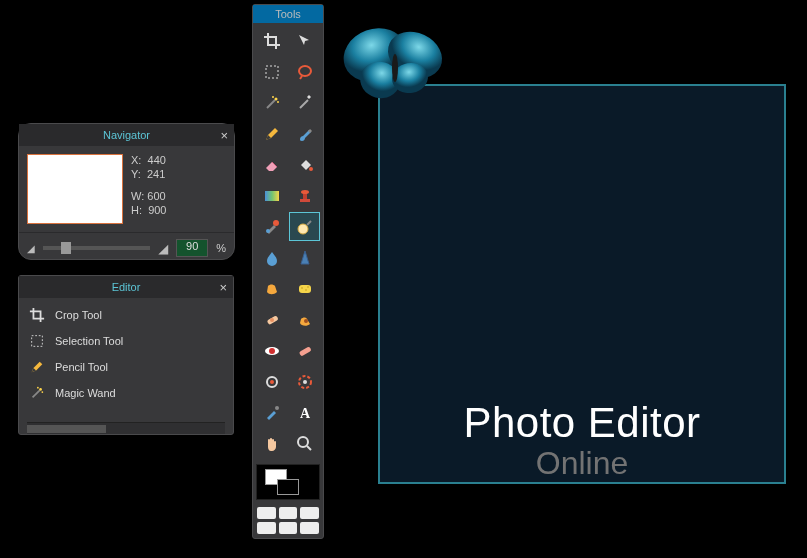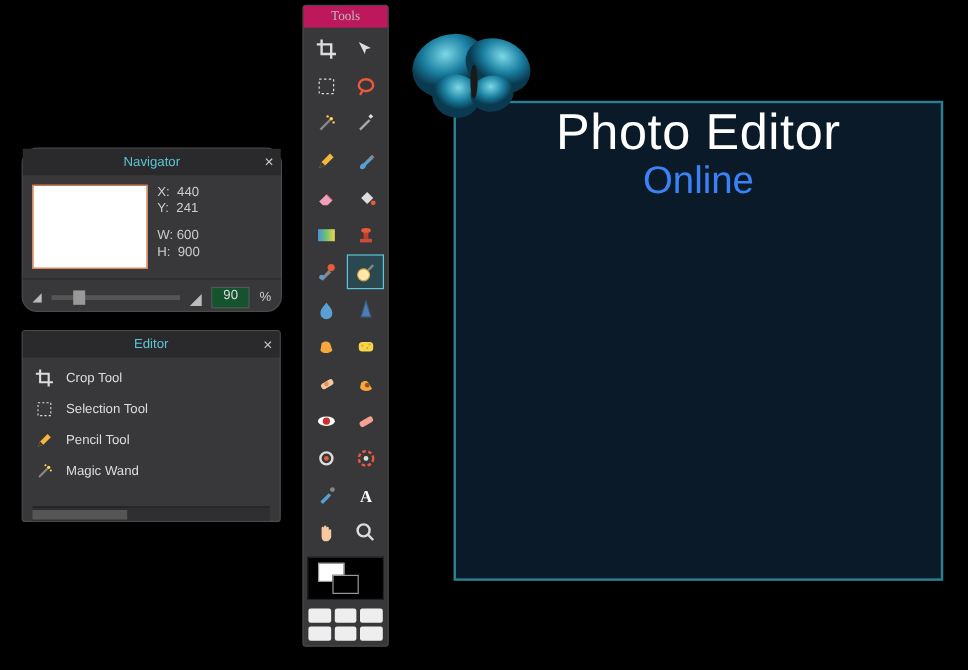--- a/index.html
+++ b/index.html
@@ -125,22 +125,21 @@
   width: 72px;
   background: #38383a;
   border: 1px solid #4a4a4c;
   border-radius: 3px;
 }
 .tools-header {
   text-align: center;
   font-size: 11px;
   color: #bbb;
   padding: 3px 0;
-  background: #be185d;
-  font-family: Liberation Serif, serif;
+  background: #0369a1;
 }
 .tools-grid {
   display: grid;
   grid-template-columns: 1fr 1fr;
   gap: 2px;
   padding: 3px;
 }
 .tool {
   height: 29px;
   display: flex;
@@ -188,30 +187,30 @@
   position: absolute;
   left: 378px;
   top: 84px;
   width: 408px;
   height: 400px;
   background: #0a1a28;
   border: 2px solid #2a8090;
   display: flex;
   flex-direction: column;
   align-items: center;
-  justify-content: flex-start;
+  justify-content: flex-end;
 }
 .brand-title {
   color: #fff;
   font-size: 42px;
   font-weight: 400;
   letter-spacing: 0.5px;
 }
 .brand-sub {
-  color: #3b82f6;
+  color: #737373;
   font-size: 32px;
   font-weight: 300;
   margin-top: -2px;
 }
 .butterfly {
   position: absolute;
   left: 330px;
   top: 20px;
   width: 130px;
   height: 90px;

